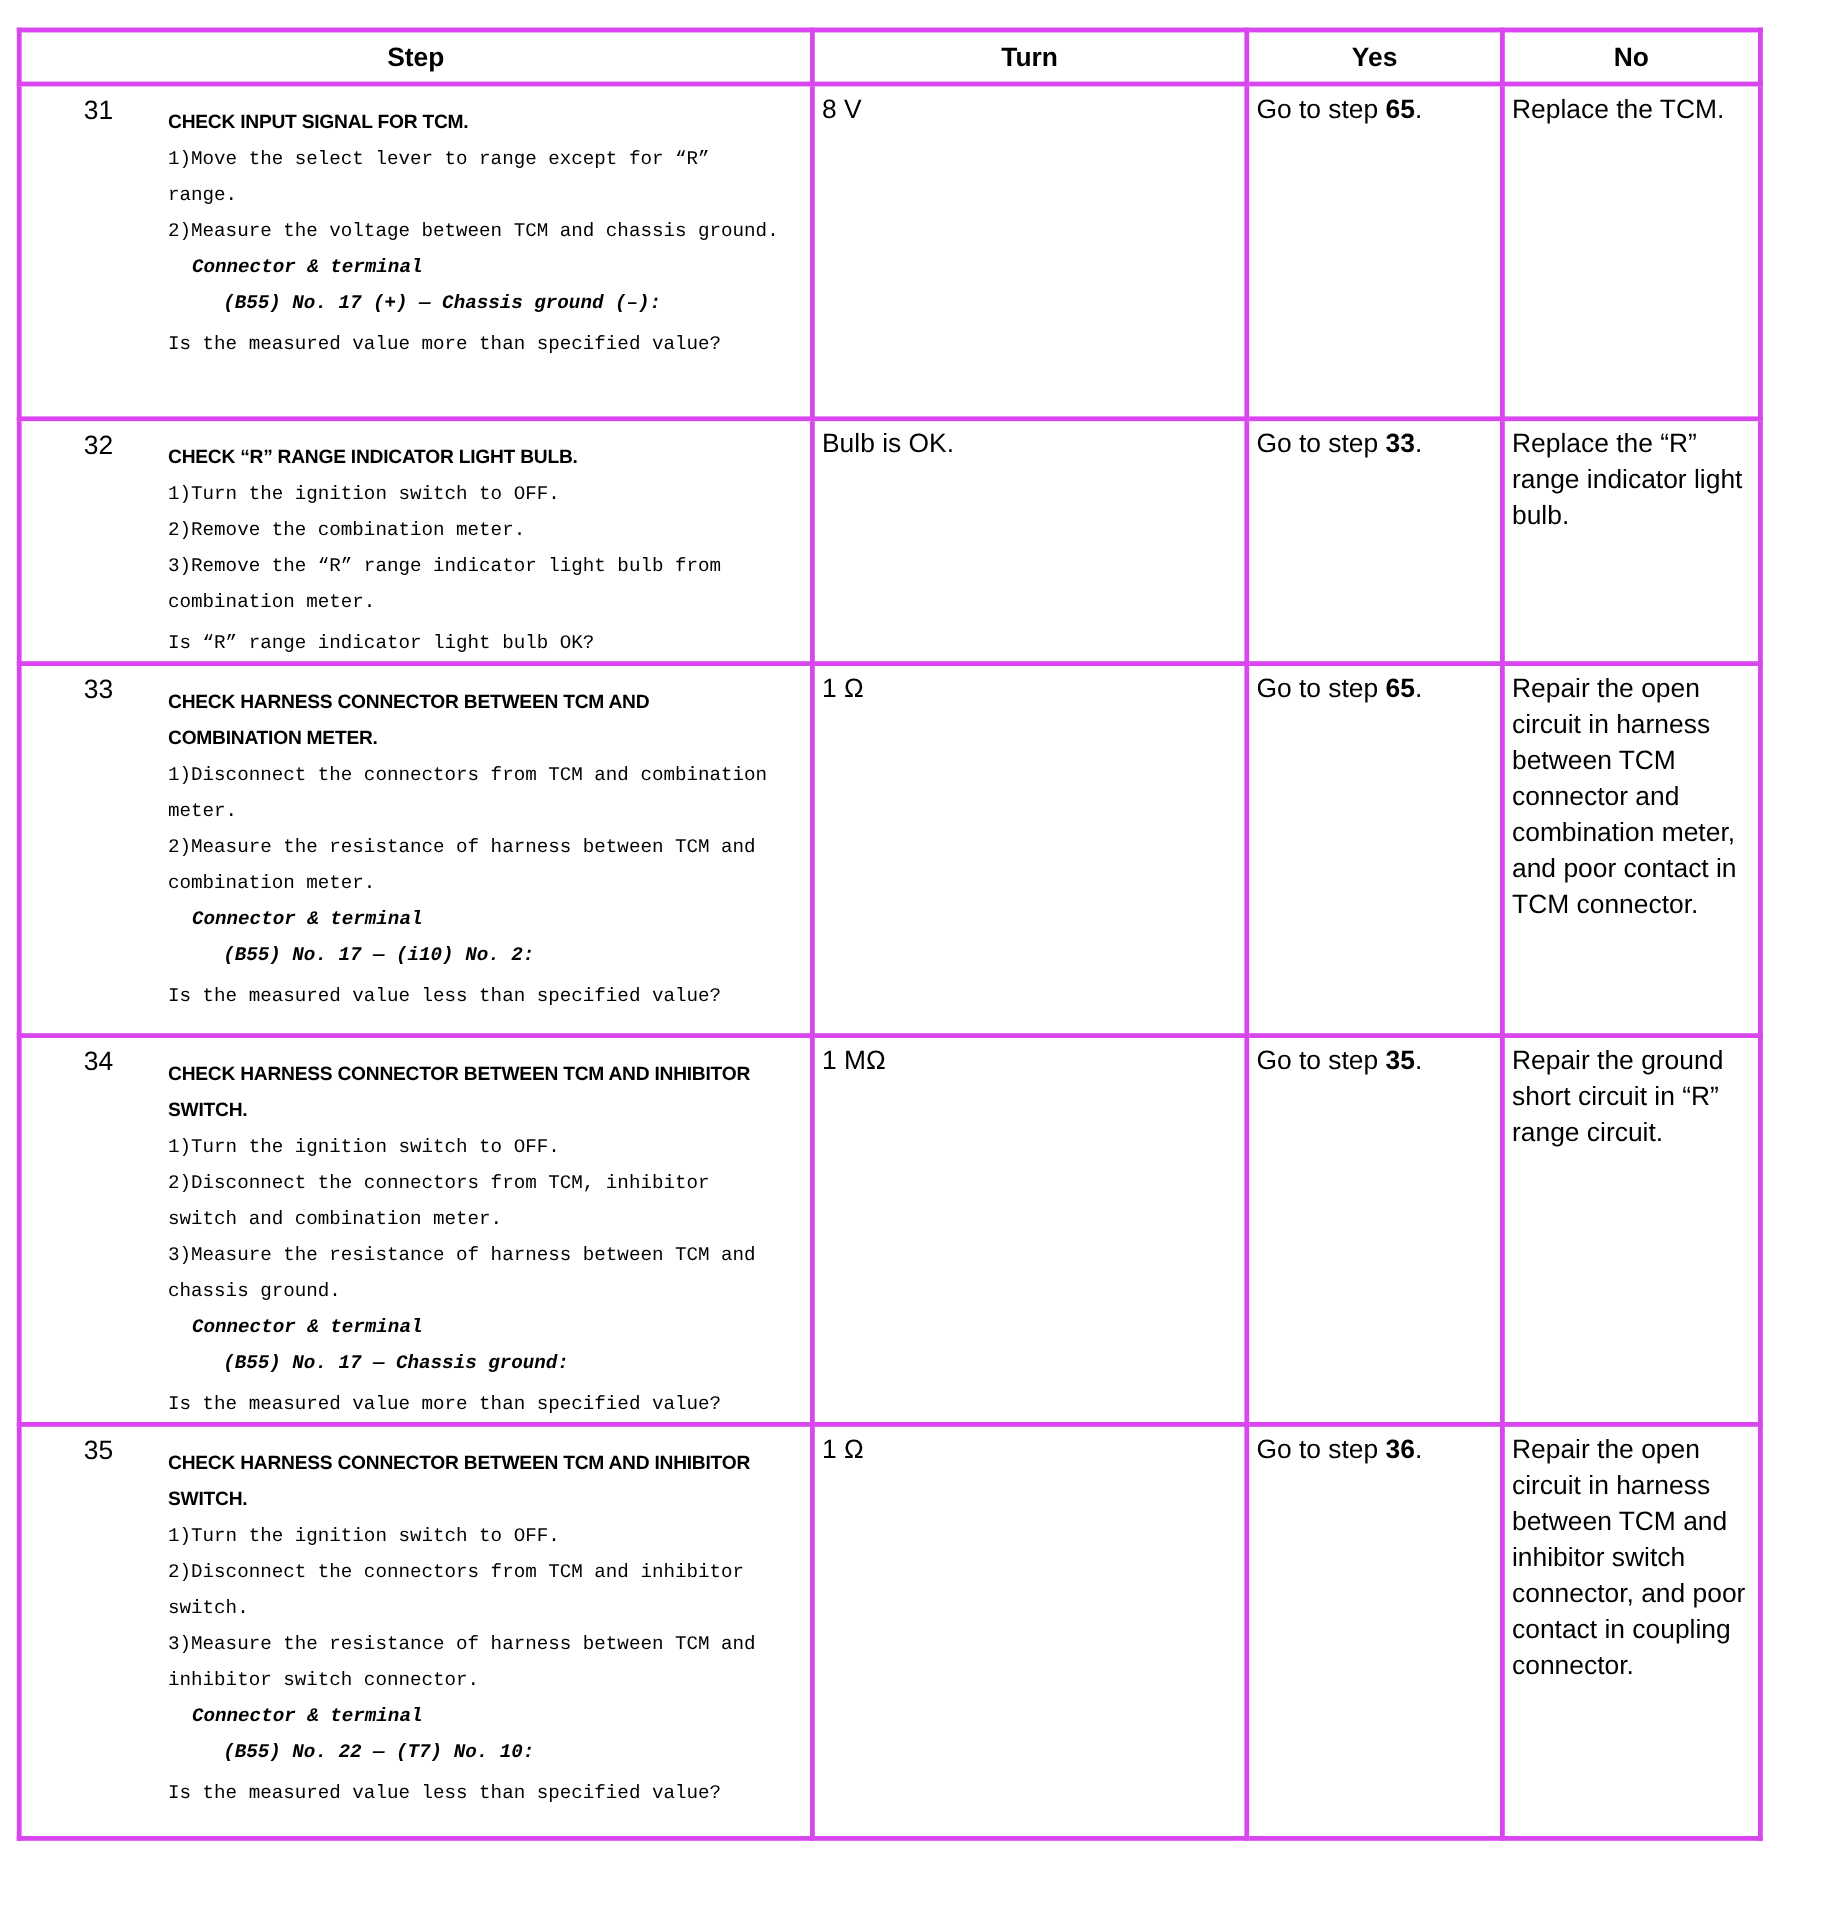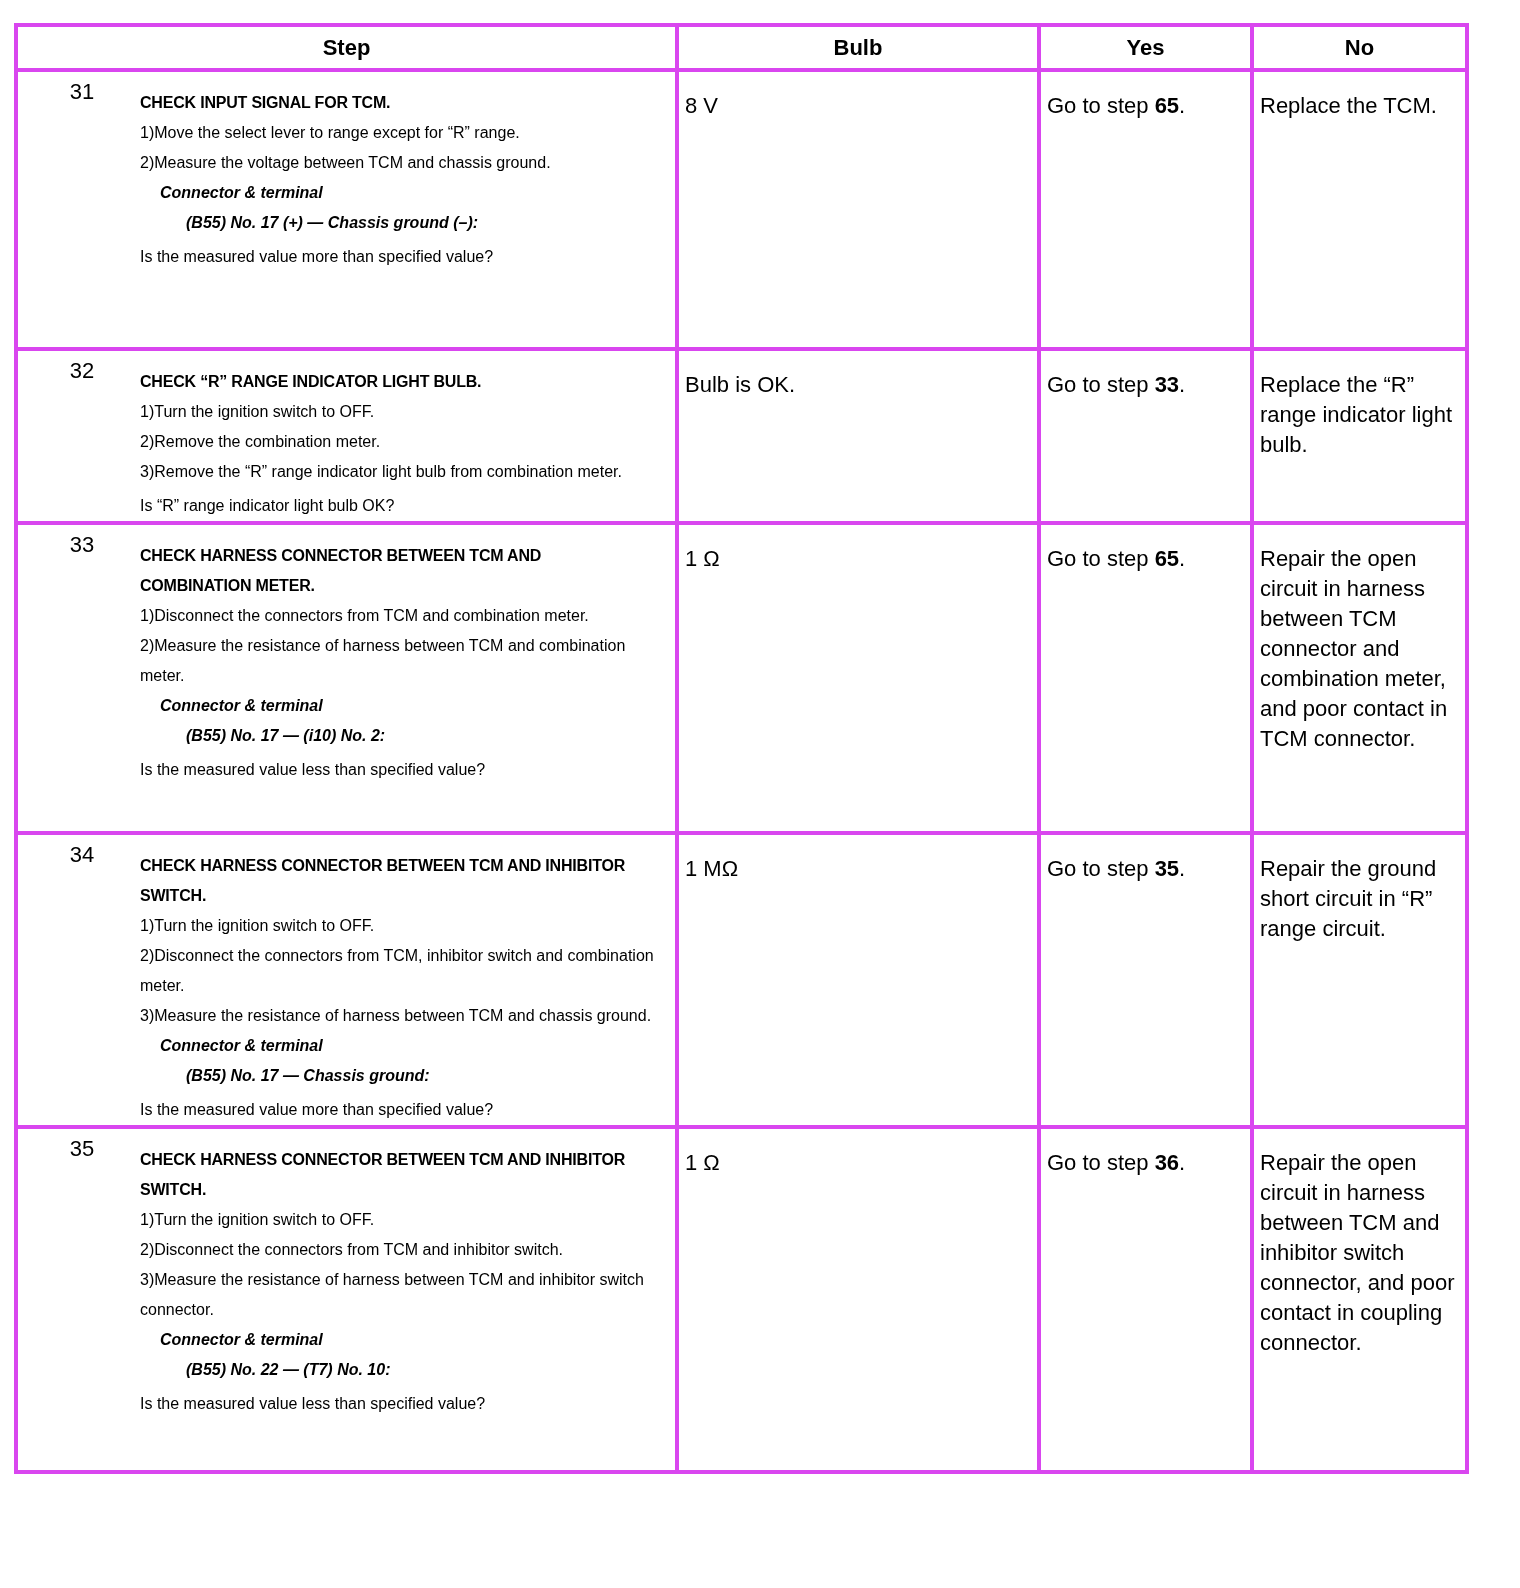--- a/index.html
+++ b/index.html
@@ -1,27 +1,27 @@
 <!DOCTYPE html>
 <html><head>
 <meta charset="utf-8">
 <style>
   html,body{margin:0;padding:0;background:#ffffff;}
   body{width:1520px;height:1588px;font-family:"Liberation Sans",sans-serif;color:#000;-webkit-font-smoothing:none;}
   .page{padding:23px 0 0 14px;}
   table.diag{border-collapse:collapse;table-layout:fixed;width:1451px;border:3px solid #000;}
   th,td{border:4px solid #d946ef;vertical-align:top;padding:0;overflow:hidden;}
   thead th{height:41px;vertical-align:middle;text-align:center;font-size:22px;font-weight:700;}
-  .cell-pad{padding:19px 6px 4px 6px;font-size:22px;line-height:30px;}
+  .cell-pad{padding:4px 6px 4px 6px;font-size:22px;line-height:30px;}
   
   .step-wrap{display:flex;align-items:flex-start;}
   .step-num{width:116px;flex:0 0 116px;padding:5px 0 0 6px;font-size:22px;line-height:30px;font-weight:400;text-align:center;}
   .step-content{width:516px;padding-top:16px;font-size:16px;line-height:30px;}
   .step-title{margin:0;font-weight:700;letter-spacing:-0.2px;}
-  .line{margin:0;}
+  .line{margin:0;font-family:Liberation Mono, monospace;}
   .line.connector{margin-left:20px;font-weight:700;font-style:italic;}
   .line.terminal{margin-left:46px;font-weight:700;font-style:italic;}
   .line.question{margin-top:4px;}
   
   .yes-step{font-weight:700;}
   p{margin:0;}
 </style>
 </head>
 <body>
 
@@ -29,21 +29,21 @@
   <table class="diag">
     <colgroup>
       <col style="width:661px">
         <col style="width:362px">
         <col style="width:213px">
         <col style="width:215px">
     </colgroup>
     <thead>
       <tr>
         <th>Step</th>
-        <th>Bulb</th>
+        <th>Turn</th>
         <th>Yes</th>
         <th>No</th>
       </tr>
     </thead>
     <tbody>
 
       <tr style="height:279px">
         <td>
           <div class="step-wrap">
             <div class="step-num">31</div>

